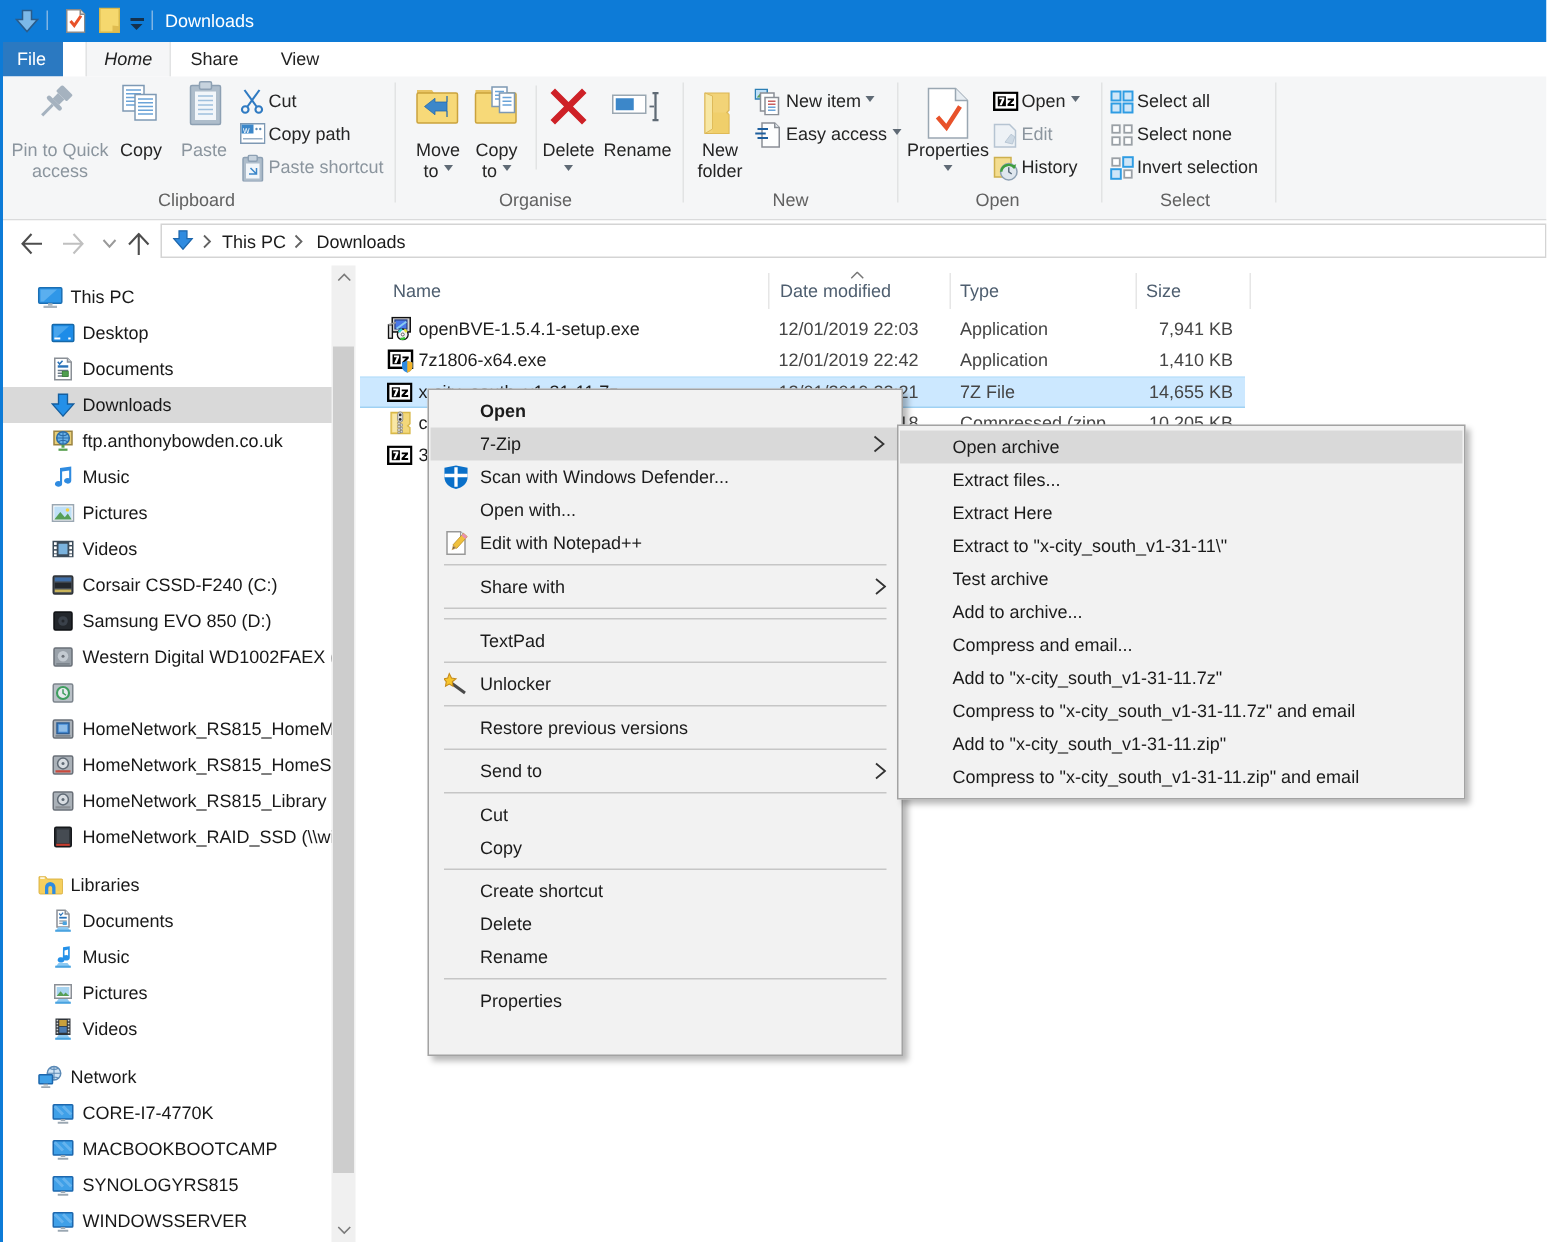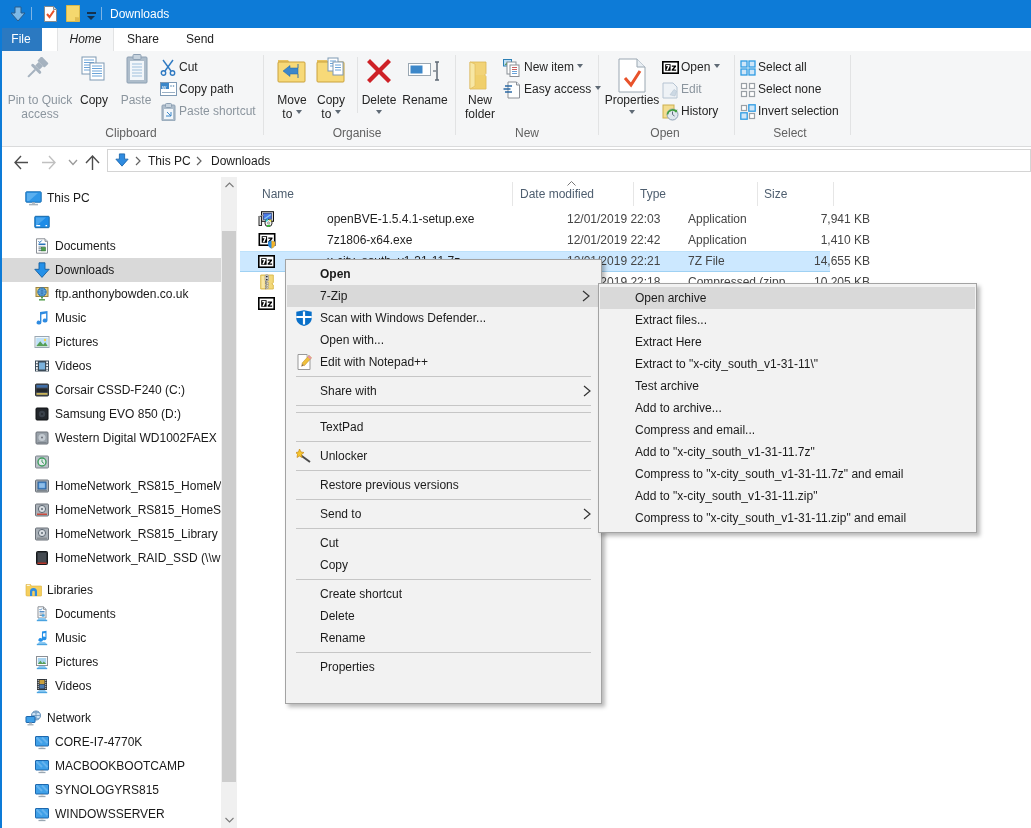--- a/index.html
+++ b/index.html
@@ -31,21 +31,21 @@
 
 #nav { left:0; top:177px; width:240px; height:651px; background:#fff; }
 .nitem { position:absolute; height:24px; line-height:24px; font-size:12px; color:#191919; white-space:nowrap; }
 #nav-hl { position:absolute; left:2px; top:81px; width:220px; height:24px; background:#d9d9d9; }
 #nscroll { position:absolute; left:221px; top:0; width:16px; height:651px; background:#f0f0f0; }
 #nthumb { position:absolute; left:1px; top:54px; width:14px; height:551px; background:#cdcdcd; }
 
 #files { left:240px; top:177px; width:791px; height:651px; background:#fff; }
 .hsep { position:absolute; top:5px; width:1px; height:24px; background:#e6e6e6; }
 .htxt { position:absolute; top:10px; height:14px; line-height:14px; color:#4e5e6f; font-size:12px; }
-.cell { position:absolute; height:21px; line-height:21px; font-size:12px; white-space:nowrap;margin-left:48px; }
+.cell { position:absolute; height:21px; line-height:21px; font-size:12px; white-space:nowrap; }
 .cname { color:#1e1e1e; }
 .csec { color:#454545; }
 #selrow { position:absolute; left:0; top:74px; width:590px; height:21px; background:#cce8ff; border-top:1px solid #bee2fb; border-bottom:1px solid #9fd1f3; }
 
 #menu { left:285px; top:259px; width:317px; height:445px; background:#f2f2f2; border:1px solid #a3a3a3; box-shadow:3px 3px 4px rgba(0,0,0,0.28); z-index:10; }
 #menu .mi { position:relative; height:22px; line-height:22px; padding-left:34px; font-size:12px; color:#1b1b1b; white-space:nowrap; }
 #menu .sep { height:7px; position:relative; }
 #menu .sep div { position:absolute; left:10px; right:10px; top:3px; height:1px; background:#c6c6c6; }
 #menu .hl { background:#d9d9d9; margin:0 1px; padding-left:33px; }
 #menu .mico { position:absolute; left:10px; top:3px; width:16px; height:16px; }
@@ -76,21 +76,21 @@
   <div class="abs" style="left:87px;top:12px;width:9px;height:2px;background:#15314d"></div>
   <div class="abs" style="left:87px;top:16px;width:0;height:0;border:4.5px solid transparent;border-top:4px solid #15314d"></div>
   <div class="tsep" style="left:101px"></div>
   <div id="title-text">Downloads</div>
 </div>
 
 <div class="abs" id="tabrow">
   <div class="tab" id="tab-file">File</div>
   <div class="tab" id="tab-home">Home</div>
   <div class="tab" id="tab-share">Share</div>
-  <div class="tab" id="tab-view">Send</div>
+  <div class="tab" id="tab-view">View</div>
 </div>
 
 <div class="abs" id="ribbon">
   <div class="gsep" style="left:263px"></div>
   <div class="gsep" style="left:357px;top:6px;height:56px"></div>
   <div class="gsep" style="left:455px"></div>
   <div class="gsep" style="left:598px"></div>
   <div class="gsep" style="left:734px"></div>
   <div class="gsep" style="left:850px"></div>
   <div class="glabel" style="left:71px">Clipboard</div>
@@ -307,20 +307,21 @@
       <path d="M7 12.2 h3 v1.6 h-3z" fill="#a9b4be"></path>
       <path d="M4 14.6 h9" stroke="#a9b4be" stroke-width="1.5"></path>
     </svg>
   <div class="nitem" style="left:47px;top:9px;width:174px">This PC</div>
   <svg class="abs" style="left:34px;top:37px" width="16" height="16" viewBox="0 0 16 16">
       <rect x="0.8" y="2.3" width="14.4" height="11.4" rx="0.8" fill="#1d8ce8" stroke="#1668a8"></rect>
       <path d="M2 3.5 L12 3.5 L3.5 11 L2 11z" fill="#5fb2f0" opacity="0.65"></path>
       <rect x="2.2" y="11" width="4" height="1.3" fill="#fff"></rect>
       <rect x="11.5" y="11" width="1.6" height="1.3" fill="#fff"></rect>
     </svg>
+  <div class="nitem" style="left:55px;top:33px;width:166px">Desktop</div>
   <svg class="abs" style="left:34px;top:61px" width="16" height="16" viewBox="0 0 16 16">
       <path d="M2.5 0.8 h8.5 l2.5 2.5 v11.9 h-11z" fill="#fff" stroke="#8a8f96"></path>
       <path d="M11 0.8 v2.5 h2.5" fill="#dfe5ea" stroke="#8a8f96"></path>
       <path d="M4.5 3.2 l1.2 1.5 2-2.2" stroke="#2a72b8" fill="none"></path>
       <rect x="4.5" y="5.5" width="7" height="1.6" fill="#2a72b8"></rect>
       <g stroke="#6a7a88">
         <path d="M4.5 9h7M4.5 10.8h7M4.5 12.6h7"></path>
       </g>
       <rect x="7.5" y="9.5" width="4" height="3.4" fill="#4f9e4f" stroke="#2f7a2f" stroke-width="0.5"></rect>
     </svg>

